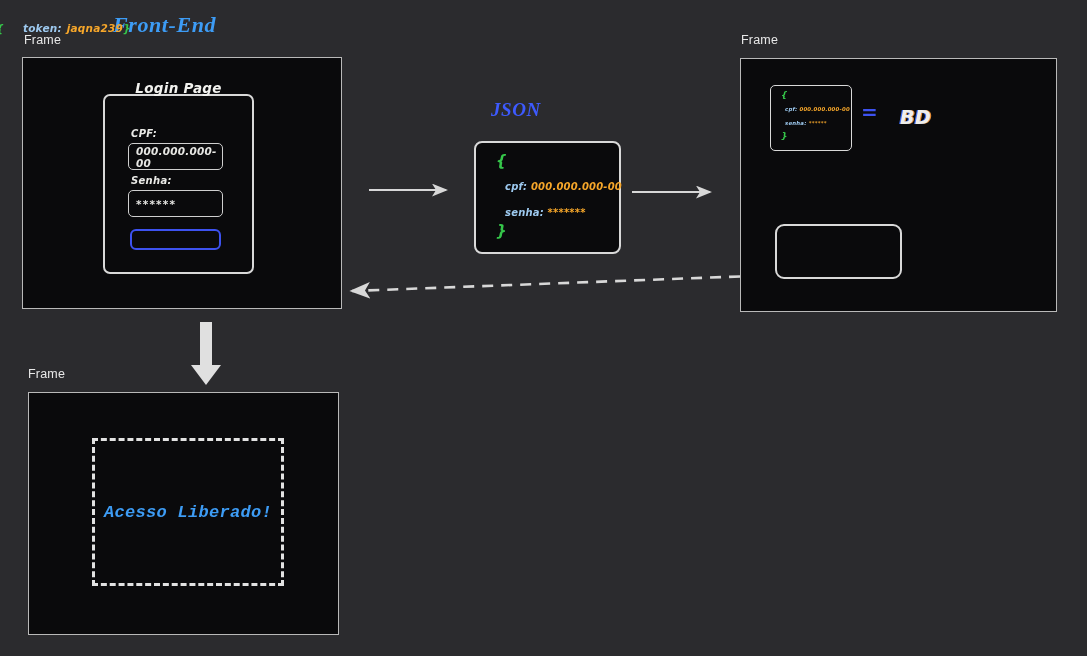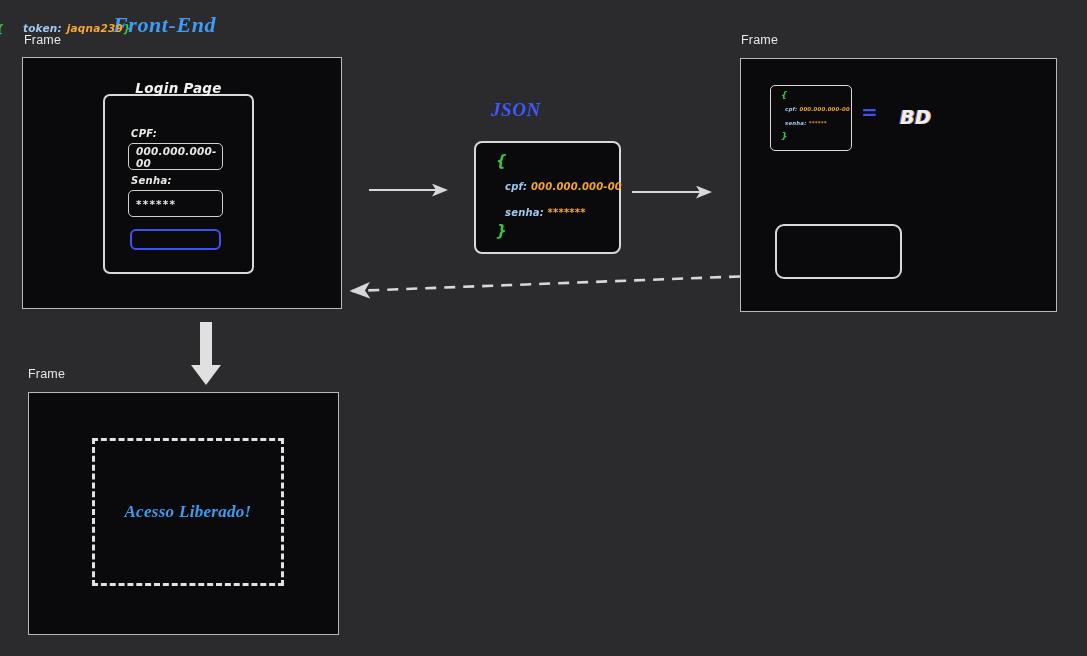--- a/index.html
+++ b/index.html
@@ -210,21 +210,21 @@
     border: 3px dashed #e2e2e2;
     background: transparent;
   }
   #acesso-text {
     position: absolute;
     left: 92px; top: 438px;
     width: 192px; height: 148px;
     display: flex;
     align-items: center;
     justify-content: center;
-    font-family: Liberation Serif, serif;
+    font-family: Liberation Mono, monospace;
     font-weight: bold;
     font-style: italic;
     font-size: 17px;
     color: #3d9cf5;
     letter-spacing: 0.3px;
     white-space: nowrap;
   }
 </style>
 </head>
 <body>

